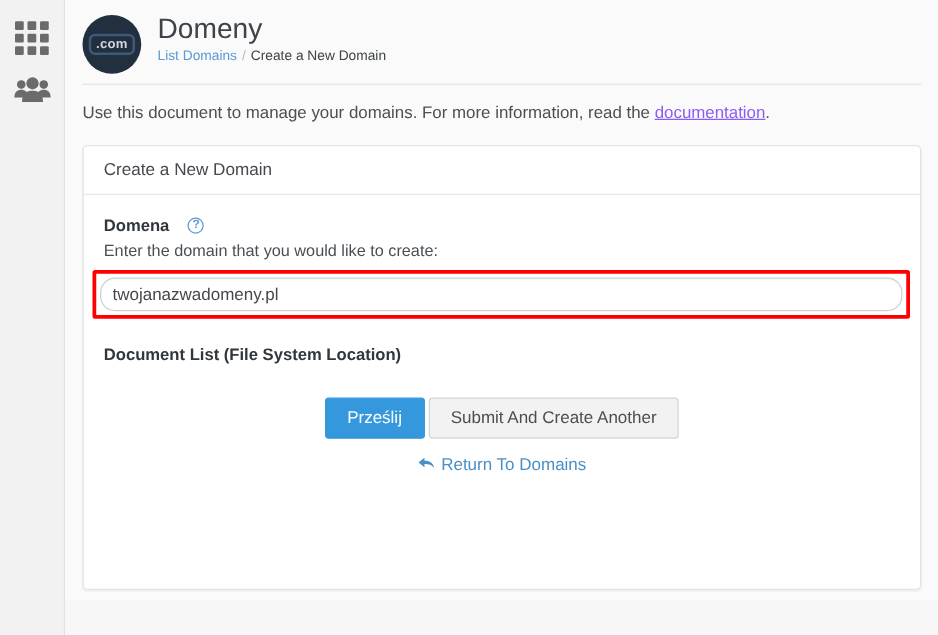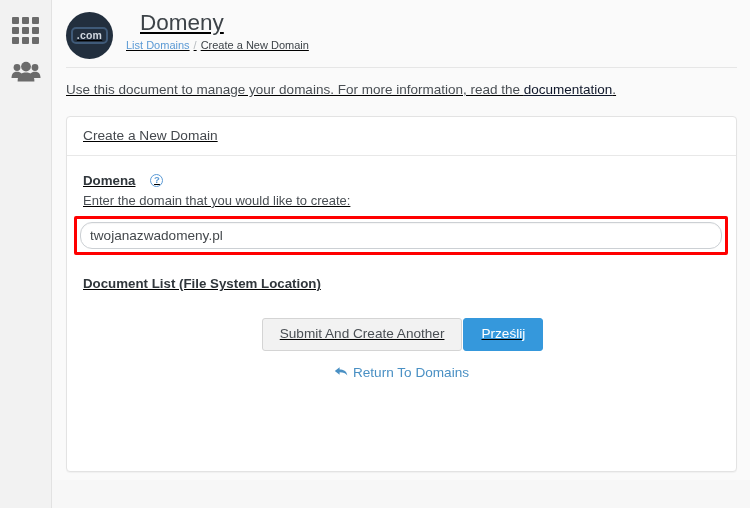--- a/index.html
+++ b/index.html
@@ -30,21 +30,20 @@
   }
   .grid-icon { display: grid; grid-template-columns: repeat(3, 7px); grid-gap: 3px; }
   .grid-icon i { display: block; width: 7px; height: 7px; background: #6b6b6b; border-radius: 1px; }
 
   
   .main {
     flex: 1 1 auto; height: 480px;
     background: #fafafa;
     overflow: hidden;
     position: relative;
-    text-decoration: underline;
   }
 
   
   .page-header {
     padding: 9px 16px 0 14px;
     display: flex; align-items: flex-start;
     background: #fafafa;
   }
   .logo-circle {
     width: 47px; height: 47px; border-radius: 50%;
@@ -59,38 +58,38 @@
     color: #cfd6de;
     font-size: 10.5px;
     font-weight: bold;
     padding: 1px 4px 2px 4px;
     line-height: 1;
     letter-spacing: 0.2px;
   }
   .header-text { margin-left: 13px; padding-top: 2px; }
   .page-title {
     font-size: 22.5px; color: #3d4348; font-weight: normal;
-    line-height: 1.1; margin: 0 0 3px 14px;
+    line-height: 1.1; margin: 0 0 3px 0;
   }
   .breadcrumb { font-size: 11px; color: #3d4348; }
   .breadcrumb a { color: #5b9ad5; text-decoration: none; cursor: pointer; }
   .breadcrumb .sep { color: #b7bcc0; margin: 0 4px; }
 
   .header-rule {
     height: 1px; background: #e6e6e6;
     margin: 8px 13px 0 14px;
   }
 
   
   .desc {
     font-size: 13.5px; color: #4a4f54;
     padding: 13px 14px 0 14px;
     line-height: 1.4;
   }
-  .desc a { color: #0f172a; text-decoration: underline; cursor: pointer; }
+  .desc a { color: #8b5cf6; text-decoration: underline; cursor: pointer; }
 
   
   .panel {
     margin: 16px 13px 0 14px;
     background: #ffffff;
     border: 1px solid #e3e3e3;
     border-radius: 4px;
     box-shadow: 0 1px 1px rgba(0,0,0,0.04);
     height: 356px;
   }
@@ -249,22 +248,22 @@
         <div class="field-hint">Enter the domain that you would like to create:</div>
 
         <div class="input-highlight">
           <input class="text-input" type="text" value="twojanazwadomeny.pl" style="">
         </div>
 
         <div class="section-label">Document List (File System Location)</div>
 
 
         <div class="btn-row">
+          <button class="btn btn-primary">Prześlij</button>
           <button class="btn btn-default">Submit And Create Another</button>
-          <button class="btn btn-primary">Prześlij</button>
         </div>
 
         <div class="return-row">
           <a class="return-link">
             <span>
               <svg width="14" height="13" viewBox="0 0 14 13">
                 <path d="M5.6 2.2 L5.6 4.6 C9.3 4.6 12.6 5.9 13.3 10.6 C11.7 7.9 9.3 7.2 5.6 7.2 L5.6 9.7 L0.8 6 Z" fill="#4a90c4"></path>
               </svg>
             </span>
             <span>Return To Domains</span>

